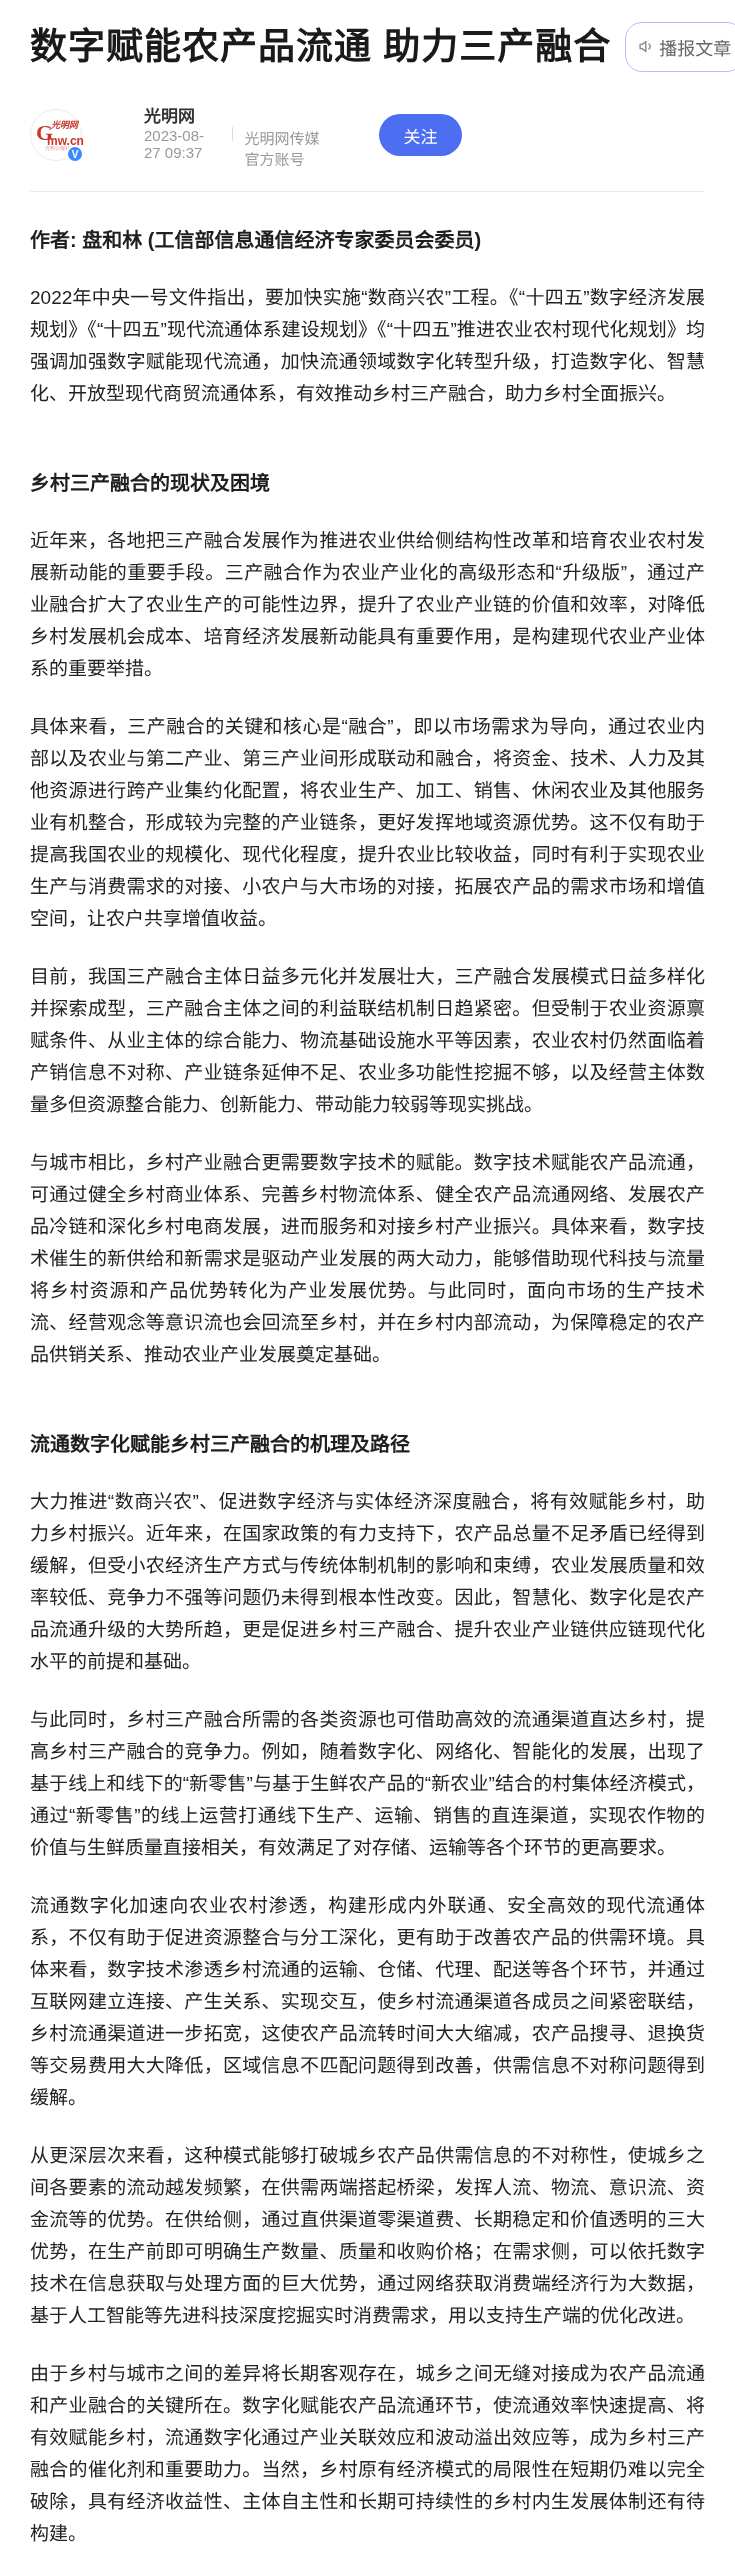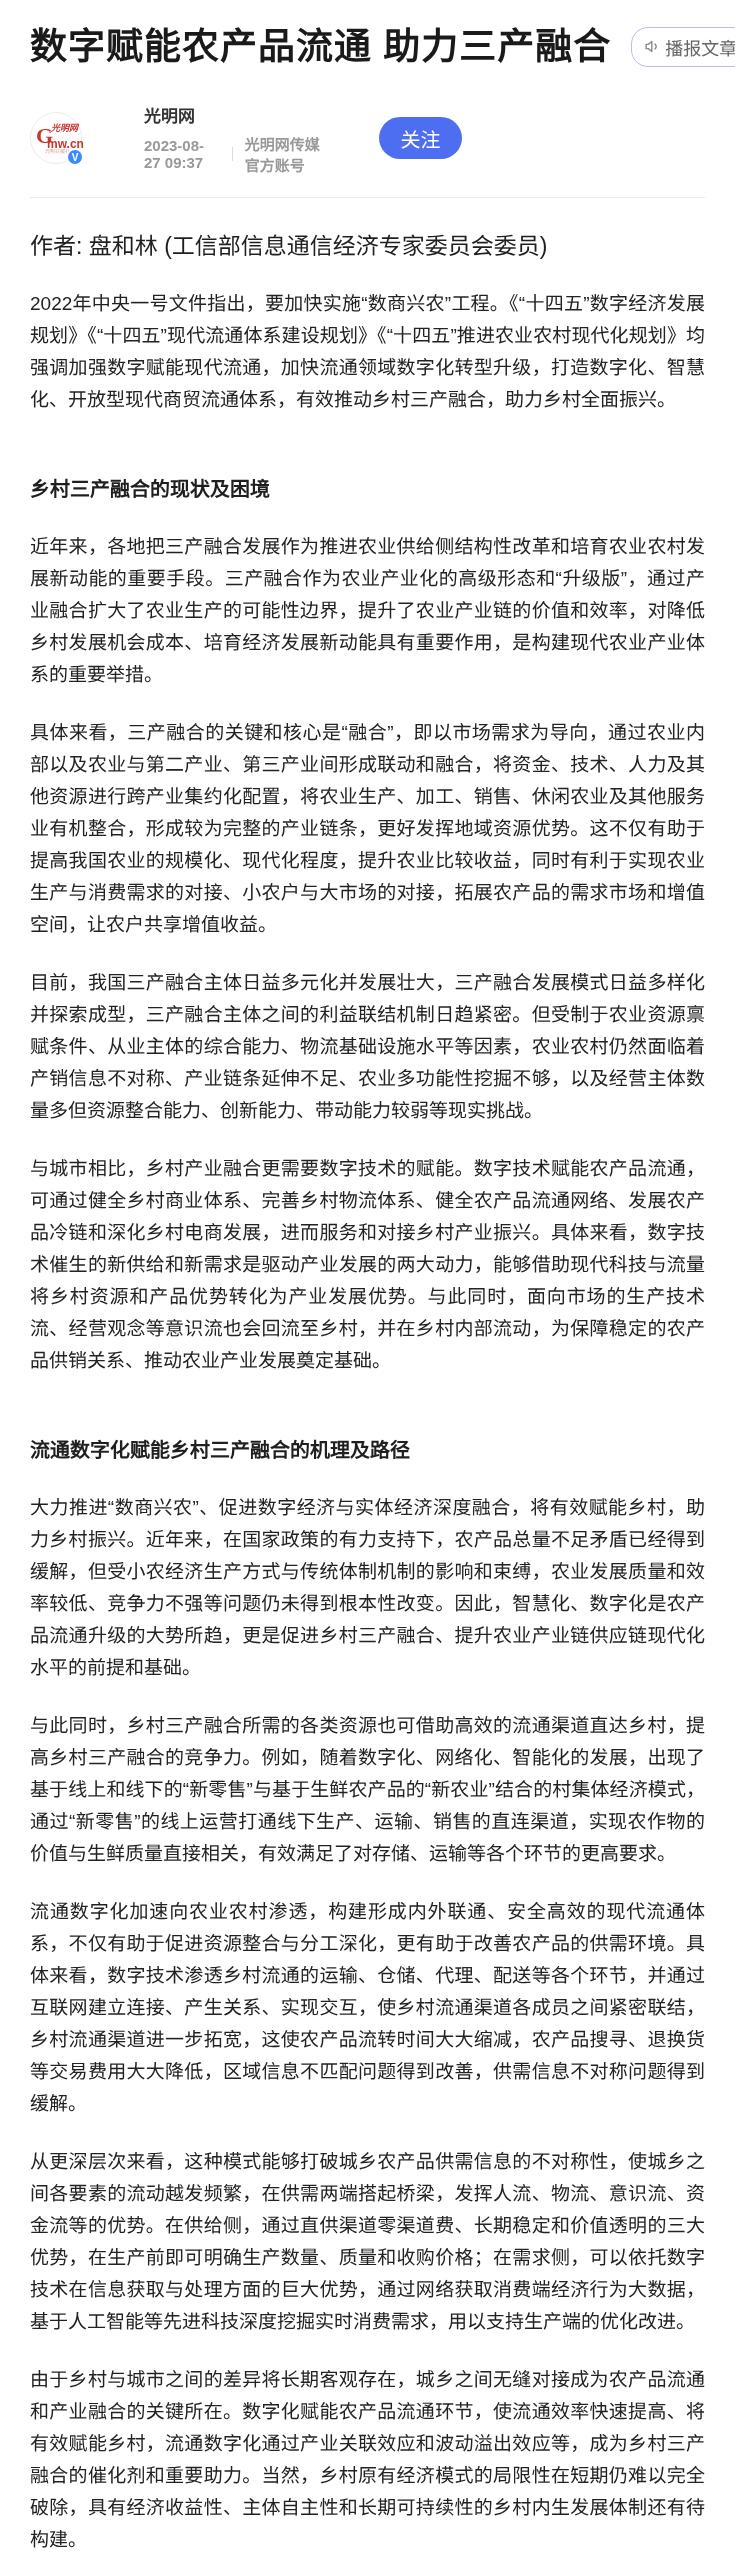--- a/index.html
+++ b/index.html
@@ -16,22 +16,21 @@
     font-family:"Liberation Sans","DejaVu Sans",sans-serif;
     color:var(--text-primary);
   }
   .page{
     width:735px;
     padding:22px 30px 40px 30px;
   }
   
   .title-row{
     display:flex;
-    align-items:center;
-    gap:20px;
+    gap:14px;
   }
   h1.article-title{
     font-size:37px;
     font-weight:700;
     color:#1a1a1a;
     line-height:1.35;
     letter-spacing:1px;
     white-space:nowrap;
   }
   .broadcast-pill{
@@ -95,49 +94,48 @@
     border:2px solid #fff;
     color:#fff;font-size:10px;font-weight:700;
     display:flex;align-items:center;justify-content:center;
   }
   .publisher-meta{margin-left:14px;flex:1 1 auto;}
   .publisher-name{
     font-size:17px;font-weight:700;color:#333;
     cursor:pointer;
   }
   .publisher-sub{
-    margin-top:6px;
-    display:flex;align-items:center;
-    font-size:15px;color:var(--text-muted);font-weight:bold;
+    display:flex;
+    font-size:15px;color:var(--text-muted);
   }
   .vsep{
     width:1px;height:14px;background:#dddddd;
     margin:0 12px;
   }
   .follow-btn{
     flex:0 0 auto;
     width:83px;height:42px;
     border:none;border-radius:21px;
     background:var(--accent);
-    color:#fff;font-size:20px;
+    color:#fff;font-size:17px;
     cursor:pointer;
     margin-right:243px;
     font-family:inherit;
   }
   
   .header-divider{
     border:none;
     border-top:1px solid var(--divider);
     margin:22px 0 0 0;
   }
   
   .byline{
     margin-top:32px;
-    font-size:23px;
-    font-weight:400;
+    font-size:20px;
+    font-weight:700;
     color:#1f1f1f;
     line-height:32px;
   }
   article p.p{
     font-size:19px;
     line-height:32px;
     color:#222;
     margin-top:26px;
     text-align:justify;
   }

